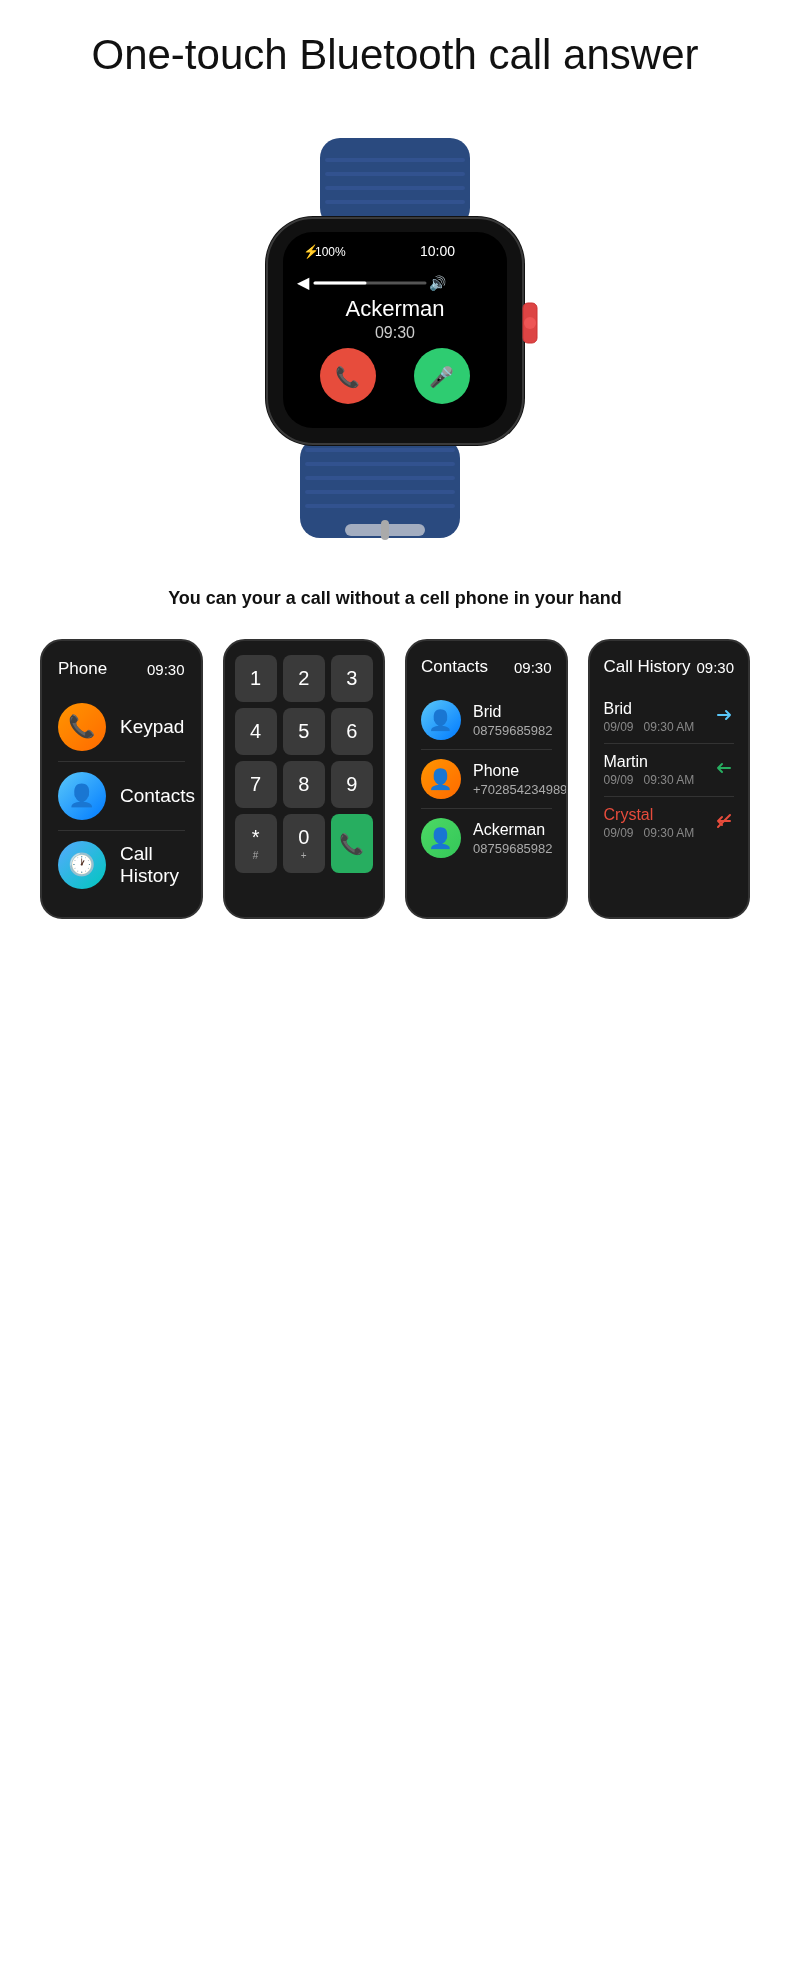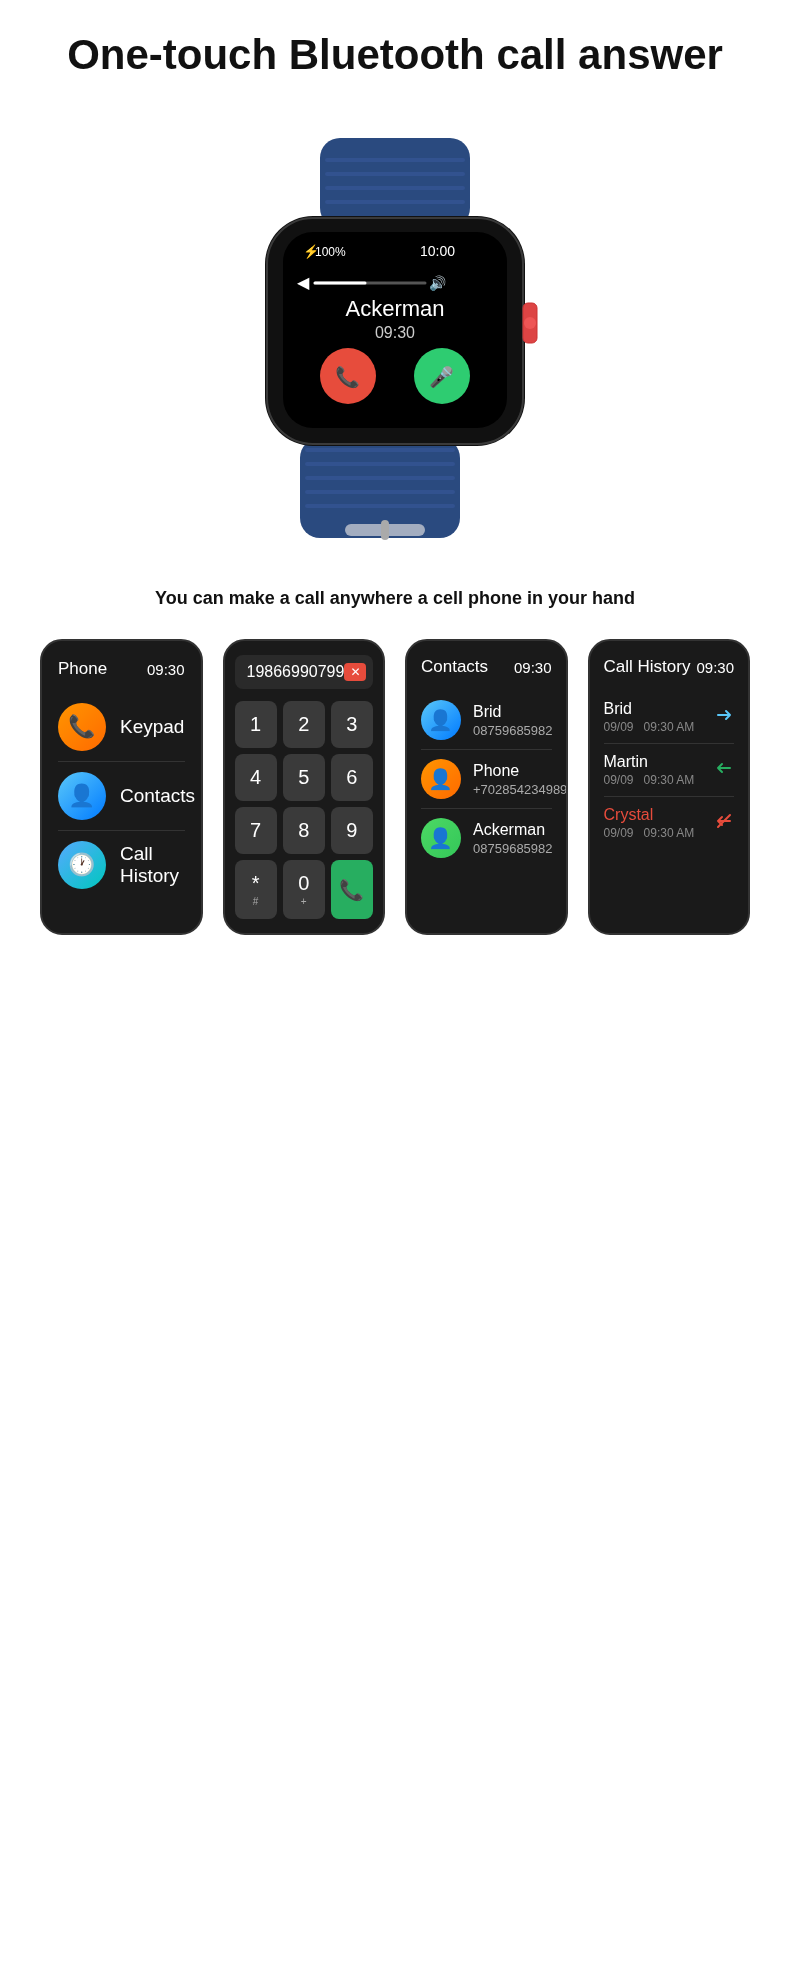--- a/index.html
+++ b/index.html
@@ -10,21 +10,21 @@
       overflow-x: hidden;
     }
 
     
     .header-section {
       text-align: center;
       padding: 30px 40px 10px;
     }
     .main-title {
       font-size: 42px;
-      font-weight: 700;
+      font-weight: 400;
       color: #111;
       line-height: 1.2;
       margin-bottom: 18px;
     }
     .subtitle {
       font-size: 15px;
       color: #555;
       line-height: 1.7;
       max-width: 500px;
       margin: 0 auto;
@@ -286,21 +286,21 @@
       <circle cx="163" cy="248" r="28" fill="#e74c3c"></circle>
       <text x="163" y="256" font-size="20" text-anchor="middle" fill="#fff">📞</text>
 
       <circle cx="257" cy="248" r="28" fill="#2ecc71"></circle>
       <text x="257" y="256" font-size="20" text-anchor="middle" fill="#fff">🎤</text>
     </svg>
   </div>
 </div>
 
 <div class="sub-heading-section">
-  <p class="sub-title">You can make a call anywhere a cell phone in your hand</p>
+  <p class="sub-title">You can your a call without a cell phone in your hand</p>
 </div>
 
 <div class="screens-grid">
 
   <div class="screen-card phone-screen">
     <div class="screen-header">
       <span class="screen-title-text">Phone</span>
       <span class="screen-time">09:30</span>
     </div>
 
@@ -316,24 +316,20 @@
     </div>
     <div class="item-divider"></div>
 
     <div class="menu-item">
       <div class="menu-icon icon-teal">🕐</div>
       <span class="menu-label">Call History</span>
     </div>
   </div>
 
   <div class="screen-card keypad-screen">
-    <div class="keypad-display">
-      <span class="keypad-number">19866990799</span>
-      <span class="keypad-delete">✕</span>
-    </div>
     <div class="keypad-grid">
       <div class="keypad-btn">1</div>
       <div class="keypad-btn">2</div>
       <div class="keypad-btn">3</div>
       <div class="keypad-btn">4</div>
       <div class="keypad-btn">5</div>
       <div class="keypad-btn">6</div>
       <div class="keypad-btn">7</div>
       <div class="keypad-btn">8</div>
       <div class="keypad-btn">9</div>

